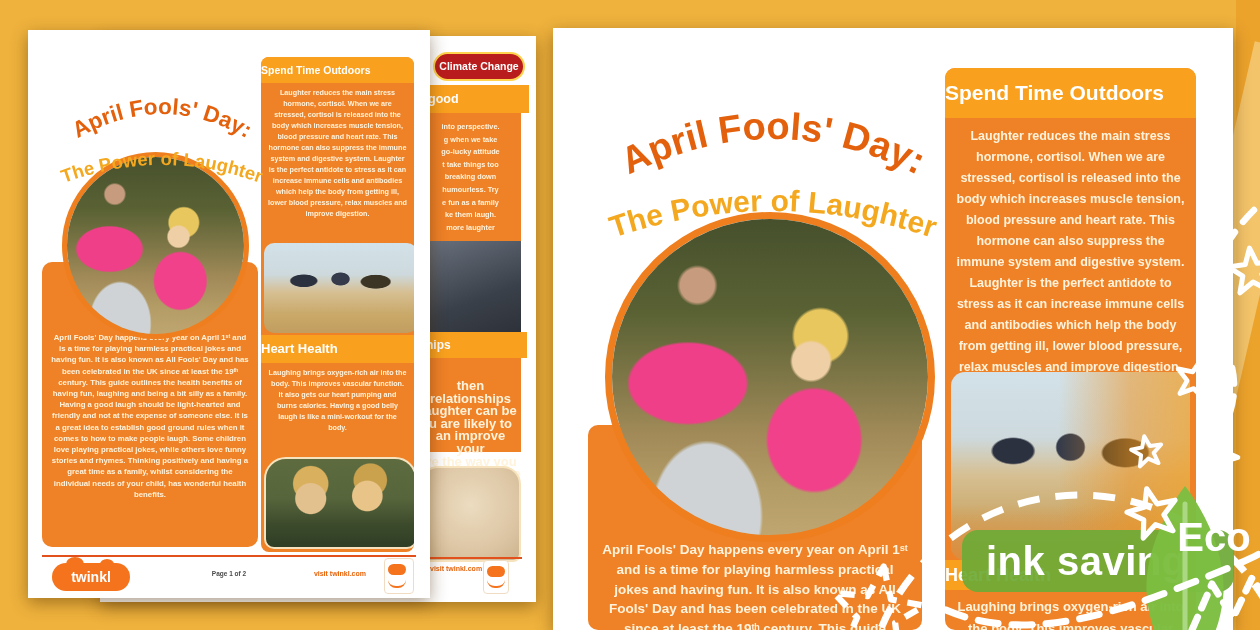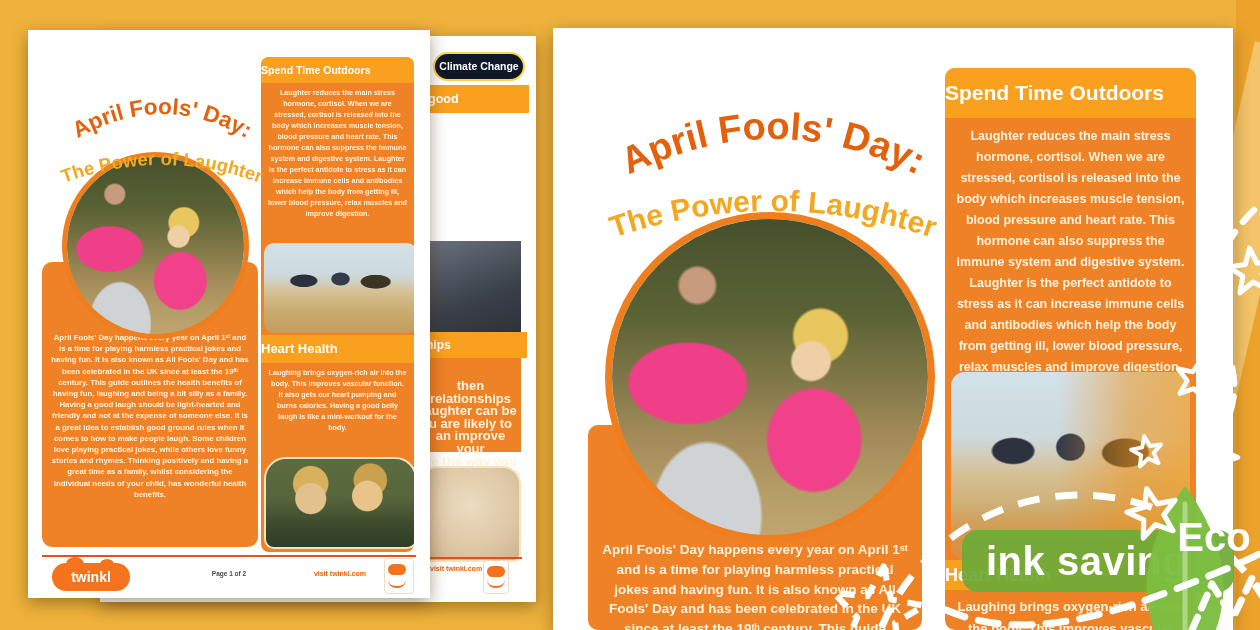--- a/index.html
+++ b/index.html
@@ -11,21 +11,21 @@
   .bg-strip{position:absolute;left:1236px;top:0;width:24px;height:630px;background:#ECA32C;z-index:1;}
   .bg-wedge{position:absolute;left:1182px;top:40px;width:62px;height:640px;
             background:rgba(255,244,200,.40);transform:rotate(13deg);z-index:1;}
 
   
   .page{position:absolute;background:#fff;box-shadow:0 5px 16px rgba(70,40,0,.45);}
 
   
   #page2{left:100px;top:36px;width:436px;height:566px;z-index:2;}
   #page2 .tab{position:absolute;left:333px;top:16px;width:92px;height:29px;border-radius:15px;
-              background:#0f172a;border:2px solid #FFD34E;box-sizing:border-box;
+              background:#b91c1c;border:2px solid #FFD34E;box-sizing:border-box;
               color:#fff;font-weight:bold;font-size:10.5px;line-height:25px;text-align:center;}
   #page2 .yhdr{position:absolute;left:320px;width:101px;background:#F9A11E;color:#fff;font-weight:bold;}
   #p2h1{top:49px;height:28px;font-size:12.5px;line-height:28px;padding-left:8px;}
   #p2h2{top:296px;height:26px;font-size:12px;line-height:26px;padding-left:6px;}
   .obox{background:#EF8127;color:#FFF3DB;font-weight:bold;text-align:center;}
   #p2b1{position:absolute;left:320px;top:77px;width:101px;height:128px;font-size:7.3px;line-height:12.6px;
         white-space:pre-line;padding-top:8px;box-sizing:border-box;}
   #p2b2{position:absolute;left:320px;top:322px;width:101px;height:94px;font-size:13px;line-height:12.6px;
         white-space:pre-line;padding-top:22px;box-sizing:border-box;}
   #p2ph1{position:absolute;left:320px;top:205px;width:101px;height:97px;
@@ -137,20 +137,29 @@
 <body>
 
 <div id="canvas">
 
   <div class="bg-strip"></div>
   <div class="bg-wedge"></div>
 
   <section class="page" id="page2">
     <div class="tab">Climate Change</div>
     <div class="yhdr" id="p2h1">good</div>
+    <div class="obox" id="p2b1">into perspective.
+g when we take
+go-lucky attitude
+t take things too
+breaking down
+humourless. Try
+e fun as a family
+ke them laugh.
+more laughter</div>
     <div id="p2ph1"></div>
     <div class="yhdr" id="p2h2">hips</div>
     <div class="obox" id="p2b2">then relationships
 aughter can be
 u are likely to
 an improve your
 ve the way you
 can also release
 d of the home.</div>
     <div id="p2ph2"></div>

